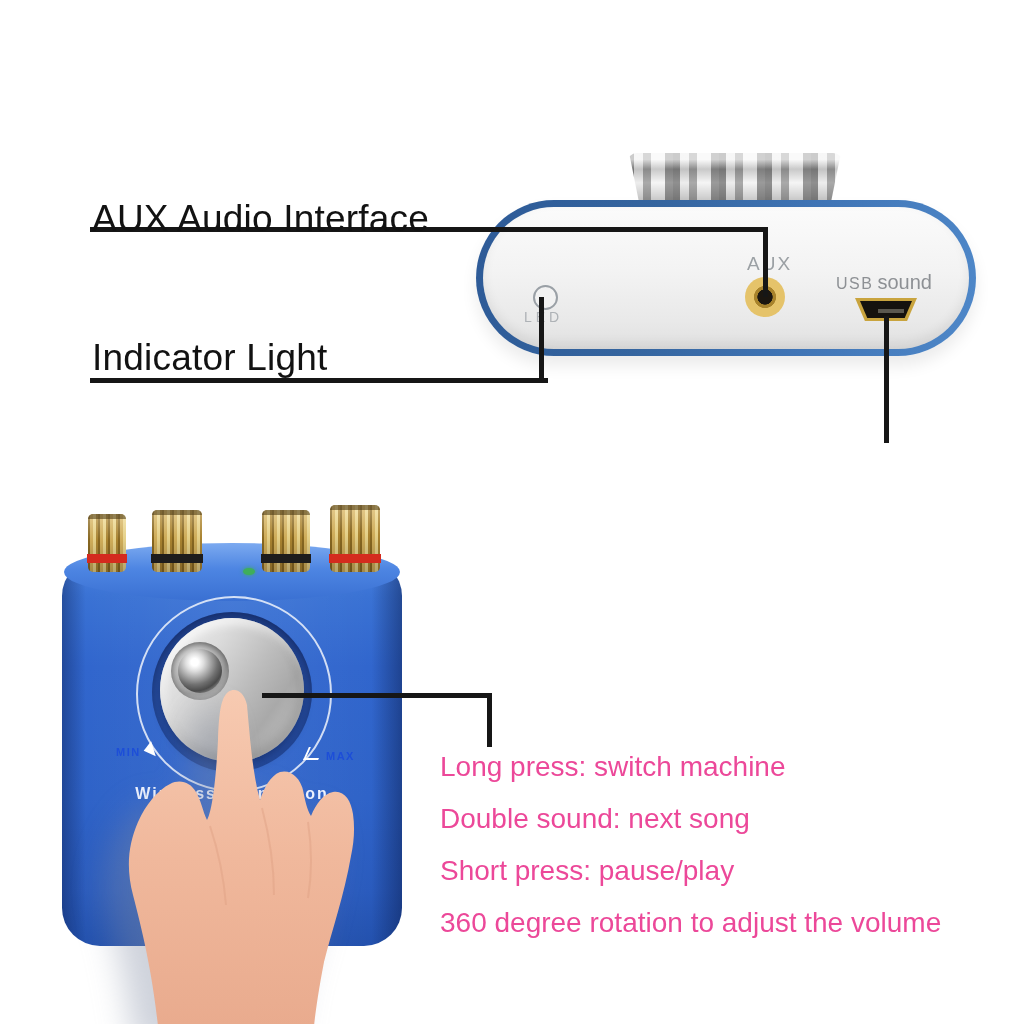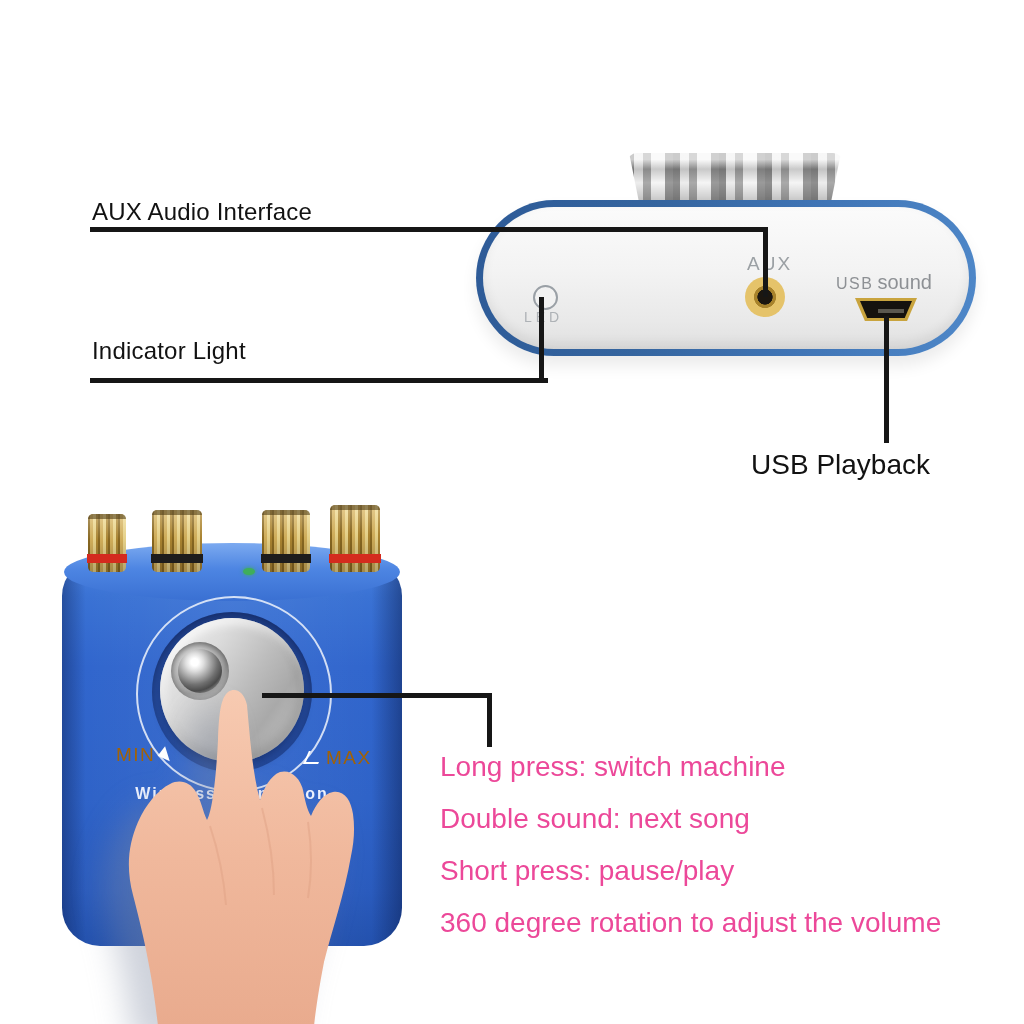--- a/index.html
+++ b/index.html
@@ -3,21 +3,21 @@
 <meta charset="utf-8">
 <style>
   html,body{margin:0;padding:0;background:#fff;}
   .stage{position:relative;width:1024px;height:1024px;background:#fff;overflow:hidden;
          font-family:"Liberation Sans",sans-serif;}
 
   
   .cl{position:absolute;background:#161616;z-index:5;}
 
   
-  .lbl{position:absolute;color:#121212;font-size:24px;letter-spacing:.2px;z-index:5;white-space:nowrap;text-align:right;}
+  .lbl{position:absolute;color:#121212;font-size:37px;letter-spacing:.2px;z-index:5;white-space:nowrap;text-align:right;}
 
   
   .knob-top{position:absolute;left:627px;top:153px;width:216px;height:54px;z-index:0;
     clip-path:polygon(1% 0,99% 0,94% 100%,6% 100%);
     border-radius:10px 10px 4px 4px;
     background:
       linear-gradient(180deg,rgba(255,255,255,.55) 0 12%,rgba(0,0,0,.18) 30%,rgba(255,255,255,0) 55%,rgba(0,0,0,.25) 100%),
       repeating-linear-gradient(90deg,#8f8f8f 0 7px,#ededed 7px 16px,#a9a9a9 16px 24px,#f5f5f5 24px 38px,#9a9a9a 38px 46px);}
   .pill{position:absolute;left:476px;top:200px;width:500px;height:156px;border-radius:78px;z-index:1;
     background:linear-gradient(100deg,#2d5a97 0%,#35659f 35%,#3f74b5 65%,#4f88c9 100%);
@@ -64,21 +64,21 @@
     background:radial-gradient(circle at 45% 40%,#2c5cb8,#2a55ae 60%,#23489a 100%);
     box-shadow:inset 0 7px 14px rgba(0,0,30,.5);}
   .knob-front{position:absolute;left:160px;top:618px;width:144px;height:144px;border-radius:50%;z-index:2;
     background:linear-gradient(125deg,#f1f1f1 0%,#dcdcdc 30%,#bcbcbc 55%,#a9a9a9 72%,#cfcfcf 100%);
     box-shadow:0 5px 10px rgba(0,0,30,.35),inset -4px -6px 12px rgba(0,0,0,.16),inset 4px 6px 10px rgba(255,255,255,.7);}
   .ball-ring{position:absolute;left:171px;top:642px;width:58px;height:58px;border-radius:50%;z-index:2;
     background:radial-gradient(circle at 40% 35%,#ececec,#9e9e9e 62%,#cfcfcf 100%);
     box-shadow:inset 0 2px 6px rgba(0,0,0,.45);}
   .ball{position:absolute;left:178px;top:649px;width:44px;height:44px;border-radius:50%;z-index:2;
     background:radial-gradient(circle at 38% 30%,#ffffff 0 9%,#dedede 22%,#707070 55%,#4b4b4b 70%,#b3b3b3 90%,#e6e6e6 100%);}
-  .minmax{position:absolute;color:#a16207;font-size:19px;font-weight:normal;letter-spacing:1.5px;z-index:2;white-space:nowrap;}
+  .minmax{position:absolute;color:#1d4ed8;font-size:11px;font-weight:bold;letter-spacing:1.5px;z-index:2;white-space:nowrap;}
   .min-pos{left:116px;top:744px;}
   .max-pos{left:306px;top:747px;}
   .min-arrow{display:inline-block;width:0;height:0;margin-left:5px;
     border-left:13px solid #fff;border-top:9px solid transparent;border-bottom:3px solid transparent;
     transform:rotate(38deg);}
   .max-angle{display:inline-block;width:13px;height:11px;margin-right:5px;
     border-left:2.5px solid #fff;border-bottom:2.5px solid #fff;transform:skewX(-24deg);}
   .panel-label{position:absolute;left:62px;top:785px;width:340px;text-align:center;z-index:2;
     color:#eef3ff;font-size:16px;font-weight:bold;letter-spacing:2px;}
 
@@ -127,21 +127,20 @@
   <div class="cl" style="left:90px;top:378px;width:458px;height:5px;"></div>
   <div class="cl" style="left:539px;top:297px;width:5px;height:84px;"></div>
   <div class="cl" style="left:884px;top:316px;width:5px;height:127px;"></div>
   <div class="cl" style="left:262px;top:693px;width:230px;height:5px;"></div>
   <div class="cl" style="left:487px;top:693px;width:5px;height:54px;"></div>
 
   <div class="lbl" style="left:92px;top:198px;">AUX Audio Interface</div>
   <div class="lbl" style="left:92px;top:337px;">Indicator Light</div>
 
   <div class="usb-callout">
-    <div>USB Playback</div>
   </div>
 
   <div class="instructions">
     <div>Long press: switch machine</div>
     <div>Double sound: next song</div>
     <div>Short press: pause/play</div>
     <div>360 degree rotation to adjust the volume</div>
   </div>
 
   <div class="top-face"></div>

